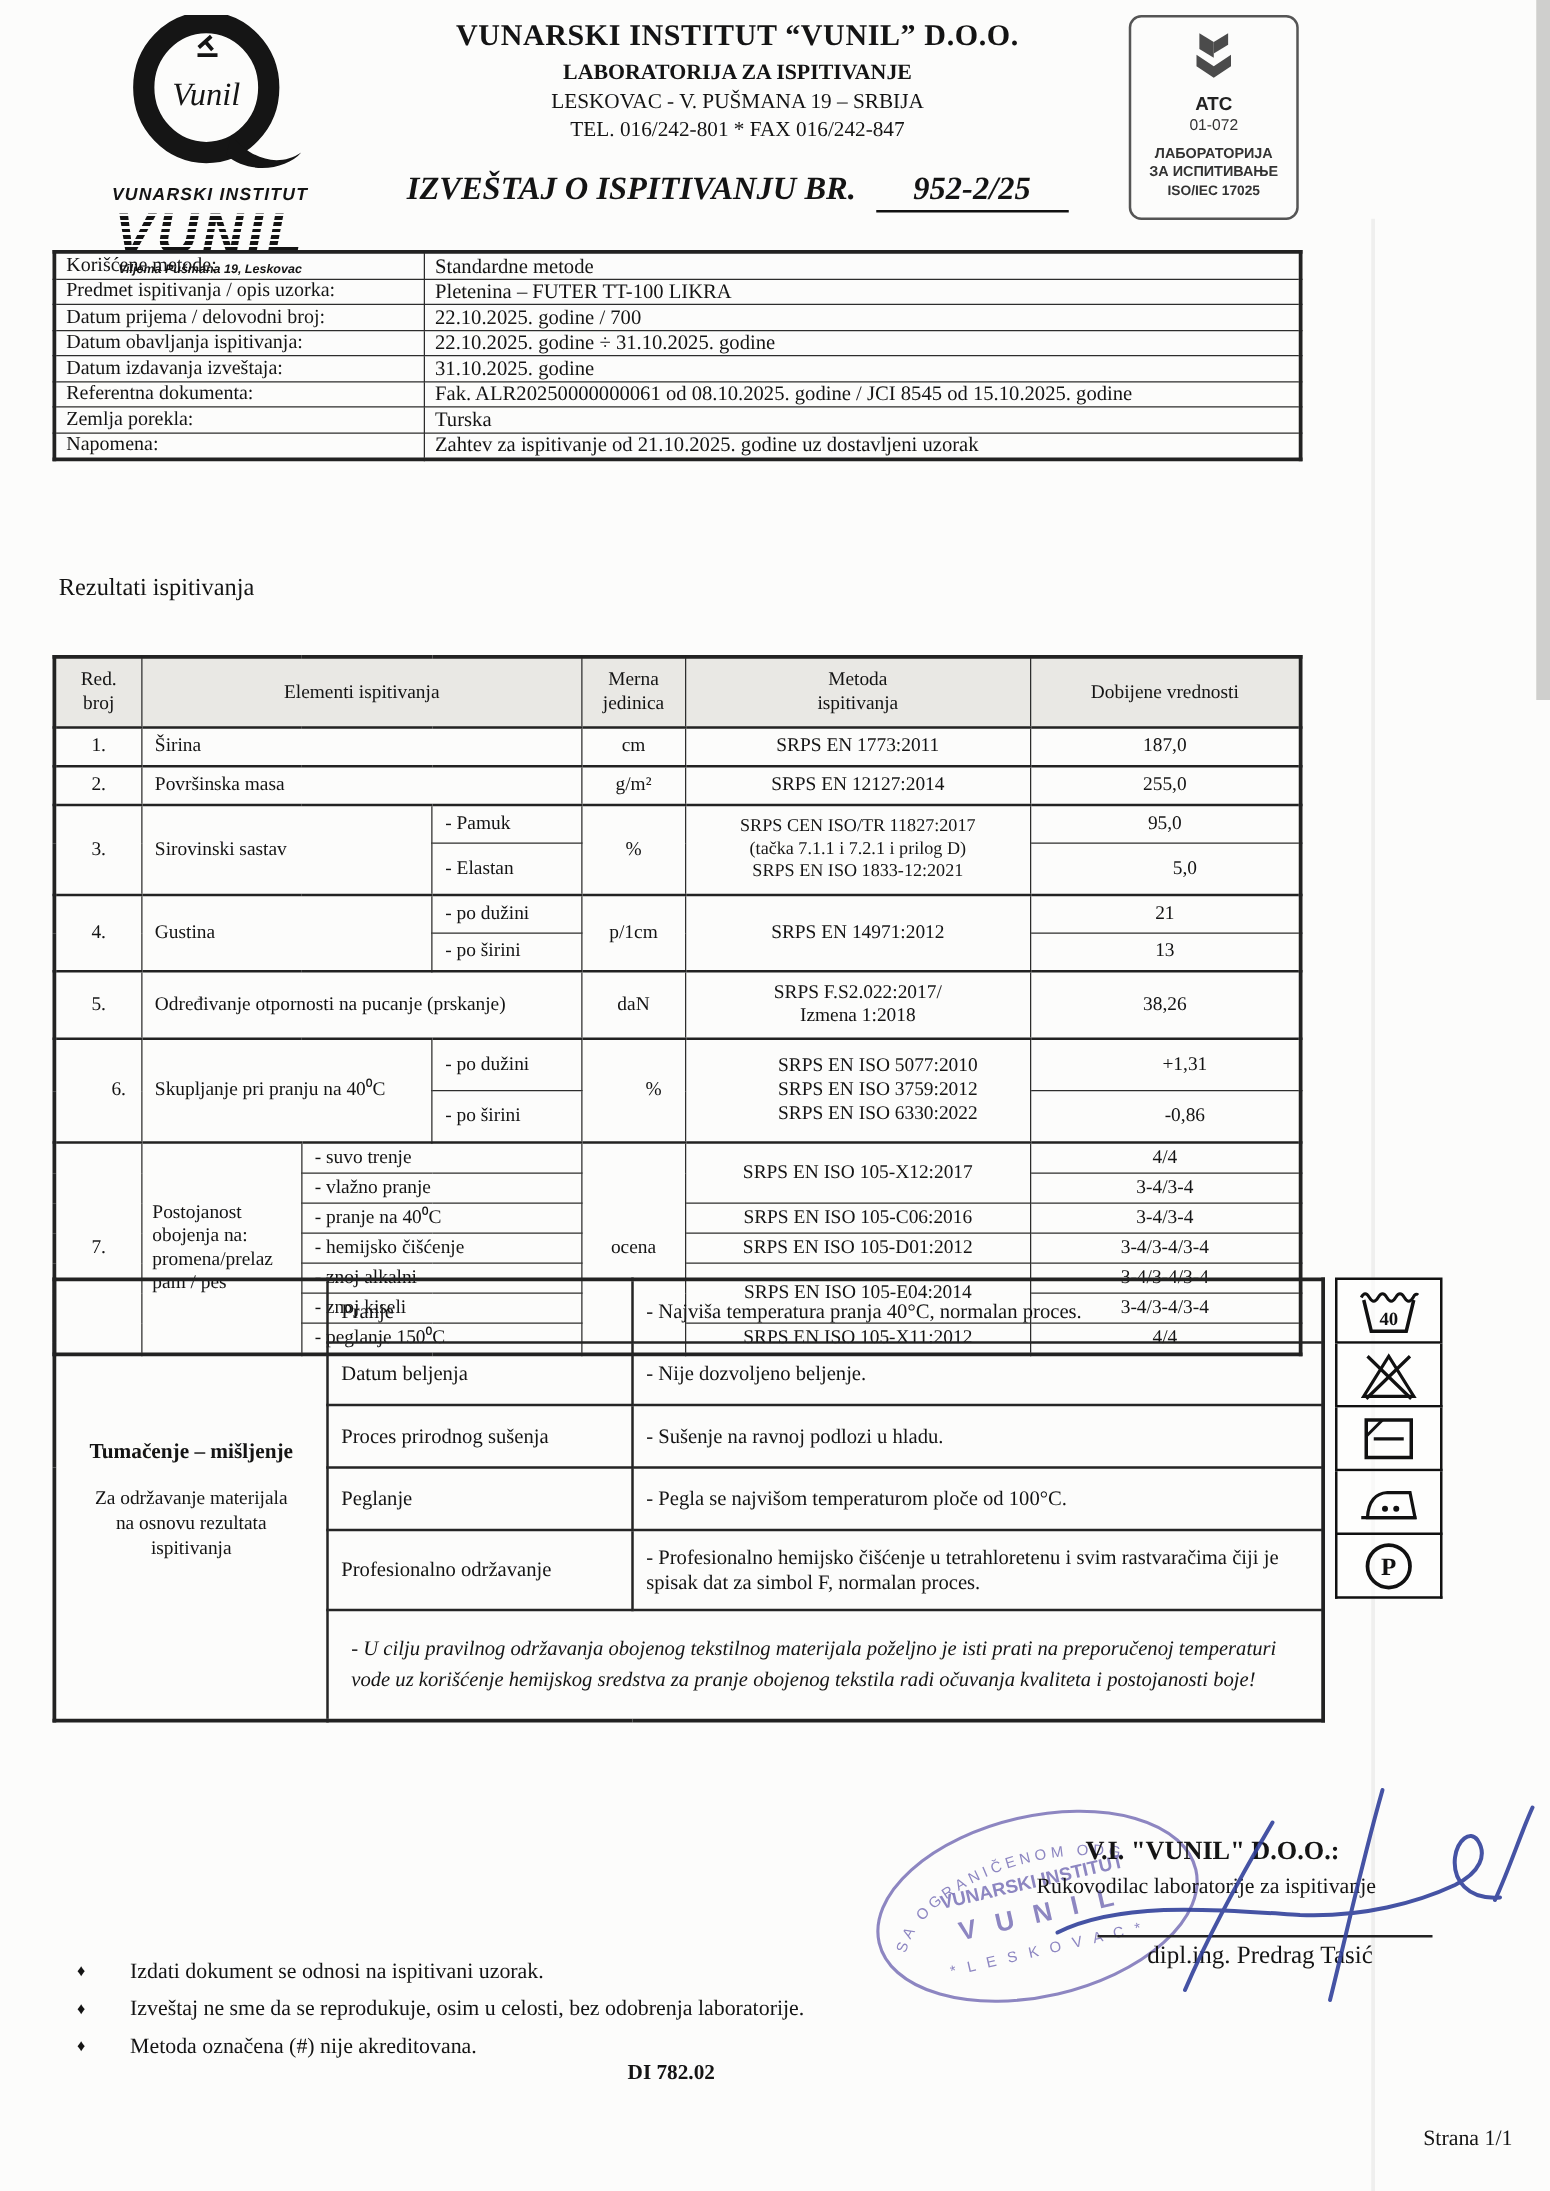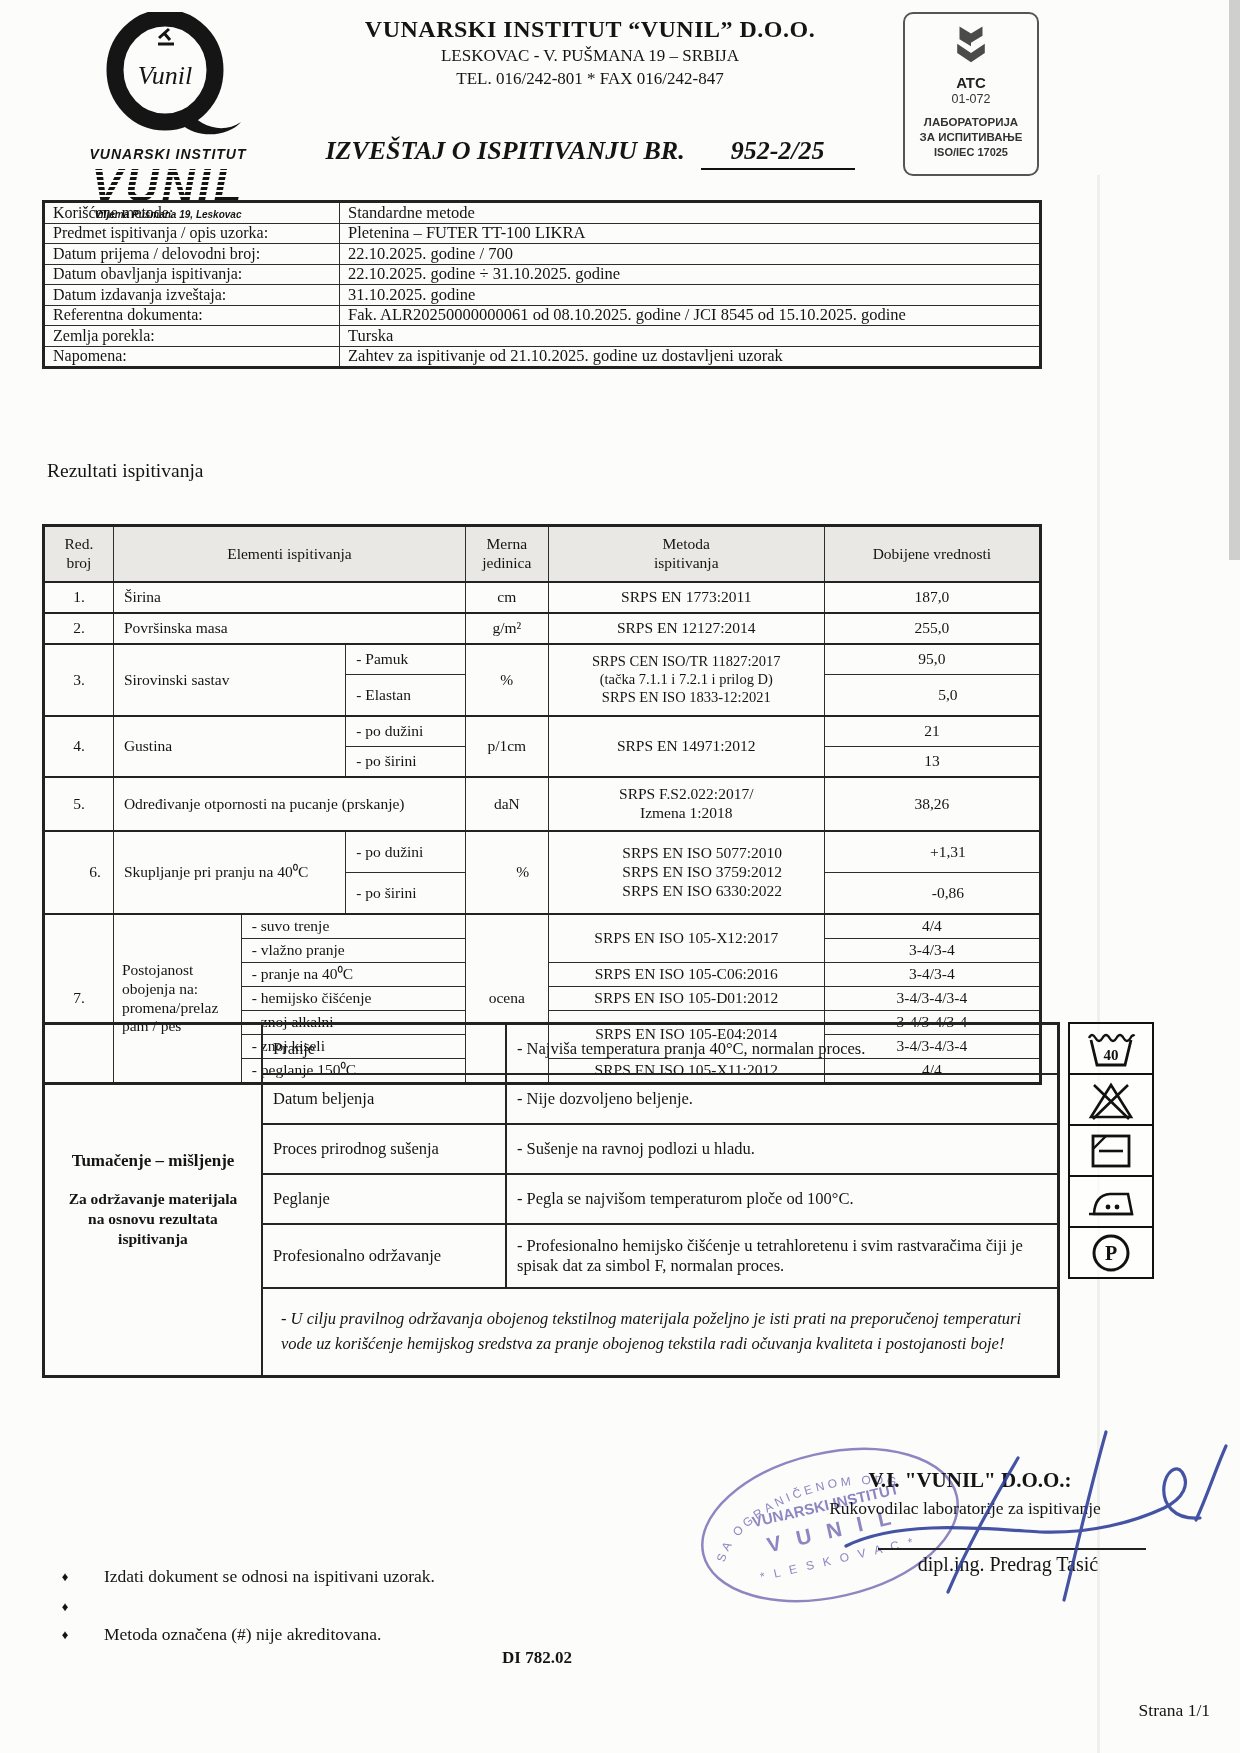--- a/index.html
+++ b/index.html
@@ -54,21 +54,21 @@
   .res-table .el{text-align:left;padding-left:10px;}
   .res-table .pre{white-space:pre-line;}
   .gs td{border-top:2.2px solid #222;} .h27 td{height:27px;} .h38 td{height:38px;padding-left:36px;} .h50 td{height:50px;} .h21 td{height:21px;}
 
   
   .care-table{position:absolute;left:42px;top:1022px;width:1018px;border-collapse:collapse;font-size:16.5px;}
   .care-table{border:3px solid #222;}
   .care-table td{border:2px solid #252525;padding:2px 10px;}
   .care-label{width:196px;text-align:center;vertical-align:middle;}
   .care-label .t{font-weight:bold;font-size:17px;}
-  .care-label .s{font-size:15.5px;white-space:pre-line;line-height:1.3;margin-top:18px;font-weight:bold;}
+  .care-label .s{font-size:15.5px;white-space:pre-line;line-height:1.3;margin-top:18px;}
   .care-proc{width:222px;vertical-align:middle;}
   .care-desc{vertical-align:middle;padding-left:14px;}
   .care-row{height:50px;} .care-row-tall{height:64px;}
   .care-note td{height:74px;font-style:italic;font-size:16.5px;line-height:1.5;padding:6px 18px;}
 
   .symbols{position:absolute;left:1068px;top:1022px;width:86px;}
   .sym-cell{height:49px;border:2.5px solid #111;border-top-width:0;display:flex;align-items:center;justify-content:center;background:rgba(255,255,255,0.6);}
   .sym-cell:first-child{border-top-width:2.5px;}
 
   
@@ -103,20 +103,21 @@
       <path d="M70 26 l10 -9 m-5 4 l6 7 m-12 4 h16" stroke="#151515" stroke-width="3" fill="none"></path>
       <text x="76" y="72" text-anchor="middle" font-size="26" font-style="italic" class="serif" fill="#151515">Vunil</text>
     </svg>
     <div class="logo-inst">VUNARSKI INSTITUT</div>
     <div class="logo-vunil">VUNIL</div>
     <div class="logo-addr">Viljema Pušmana 19, Leskovac</div>
   </div>
 
   <div class="header-center">
     <div class="org1">VUNARSKI INSTITUT “VUNIL” D.O.O.</div>
+    <div class="org2">LABORATORIJA ZA ISPITIVANJE</div>
     <div class="org3">LESKOVAC - V. PUŠMANA 19 – SRBIJA</div>
     <div class="org4">TEL. 016/242-801 * FAX  016/242-847</div>
   </div>
 
   <div class="report-line">
     <span class="report-title">IZVEŠTAJ O ISPITIVANJU BR.</span><span class="report-num">952-2/25</span>
   </div>
 
   <div class="ats-box">
     <svg width="46" height="46" viewBox="0 0 40 40" style="margin-top:8px;">
@@ -391,20 +392,21 @@
     </g>
   </svg>
 
   <div class="bullets">
     <div class="bullet-row">
       <span class="dia">♦</span>
       <span>Izdati dokument se odnosi na ispitivani uzorak.</span>
     </div>
     <div class="bullet-row">
       <span class="dia">♦</span>
+      <span>Izveštaj ne sme da se reprodukuje, osim u celosti, bez odobrenja laboratorije.</span>
     </div>
     <div class="bullet-row">
 
       <span class="dia">♦</span>
       <span>Metoda označena (#) nije akreditovana.</span>
     </div>
   </div>
   <div class="di-code">DI 782.02</div>
   <div class="strana">Strana 1/1</div>
 </div>

